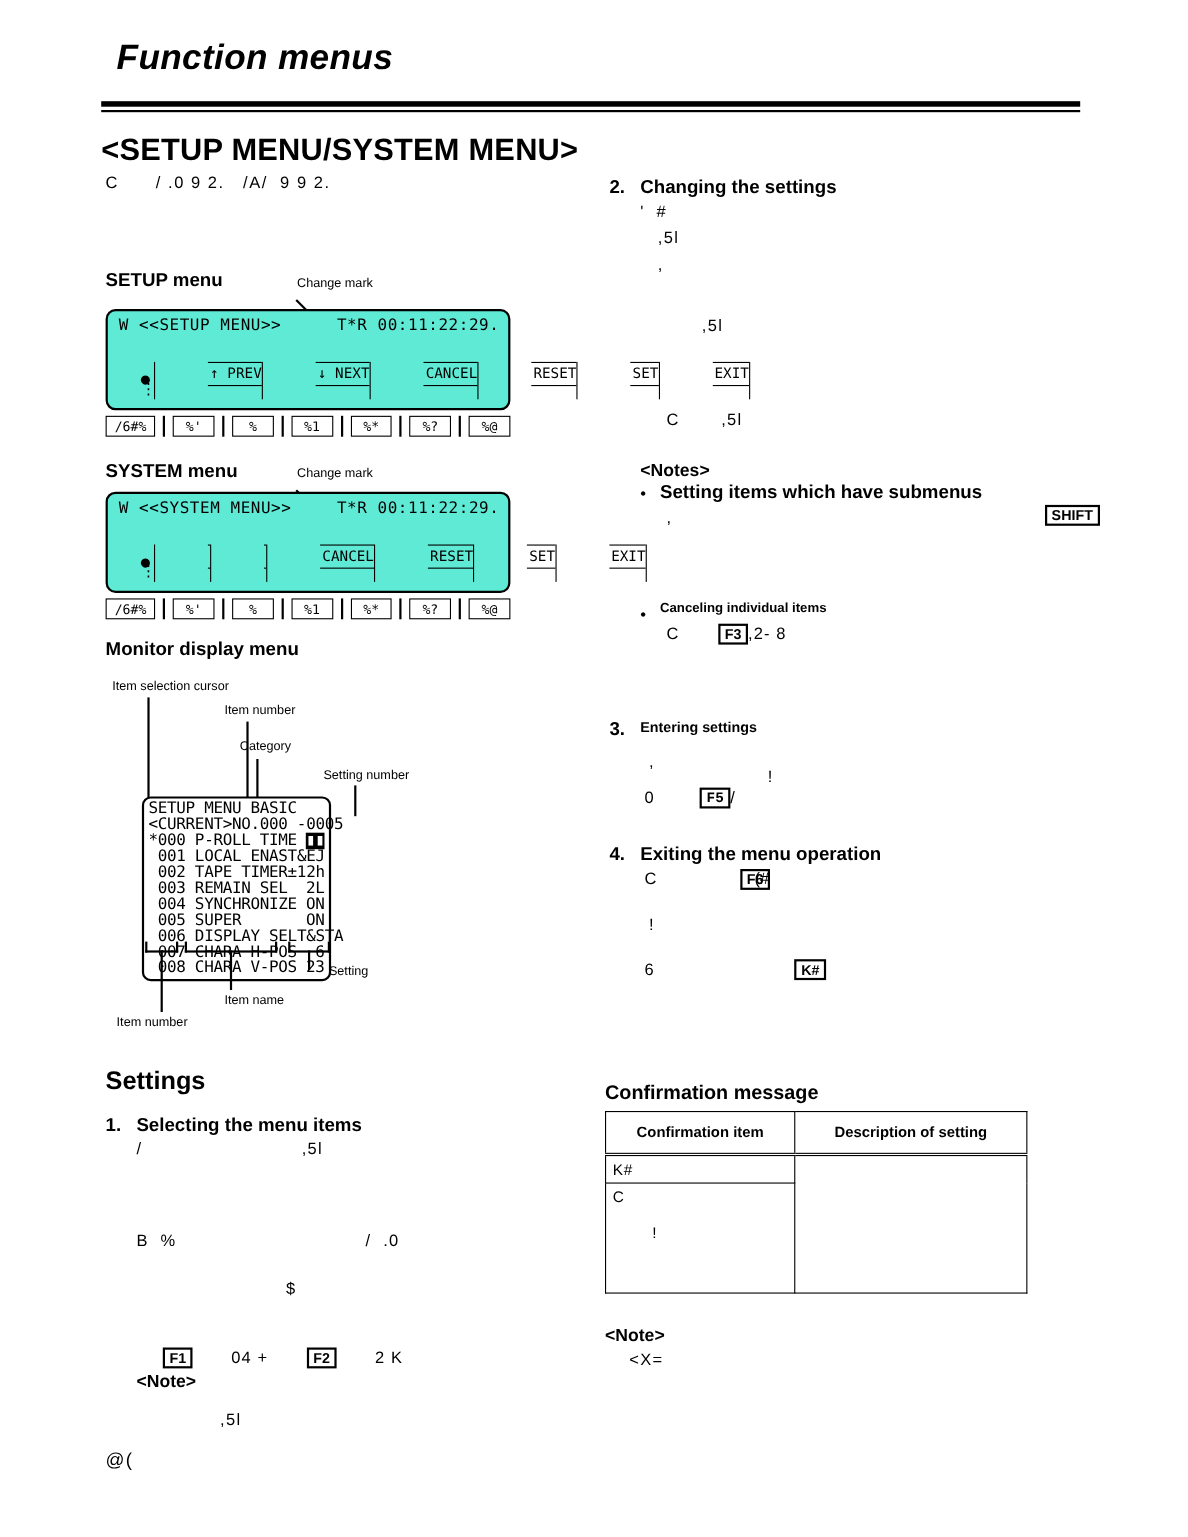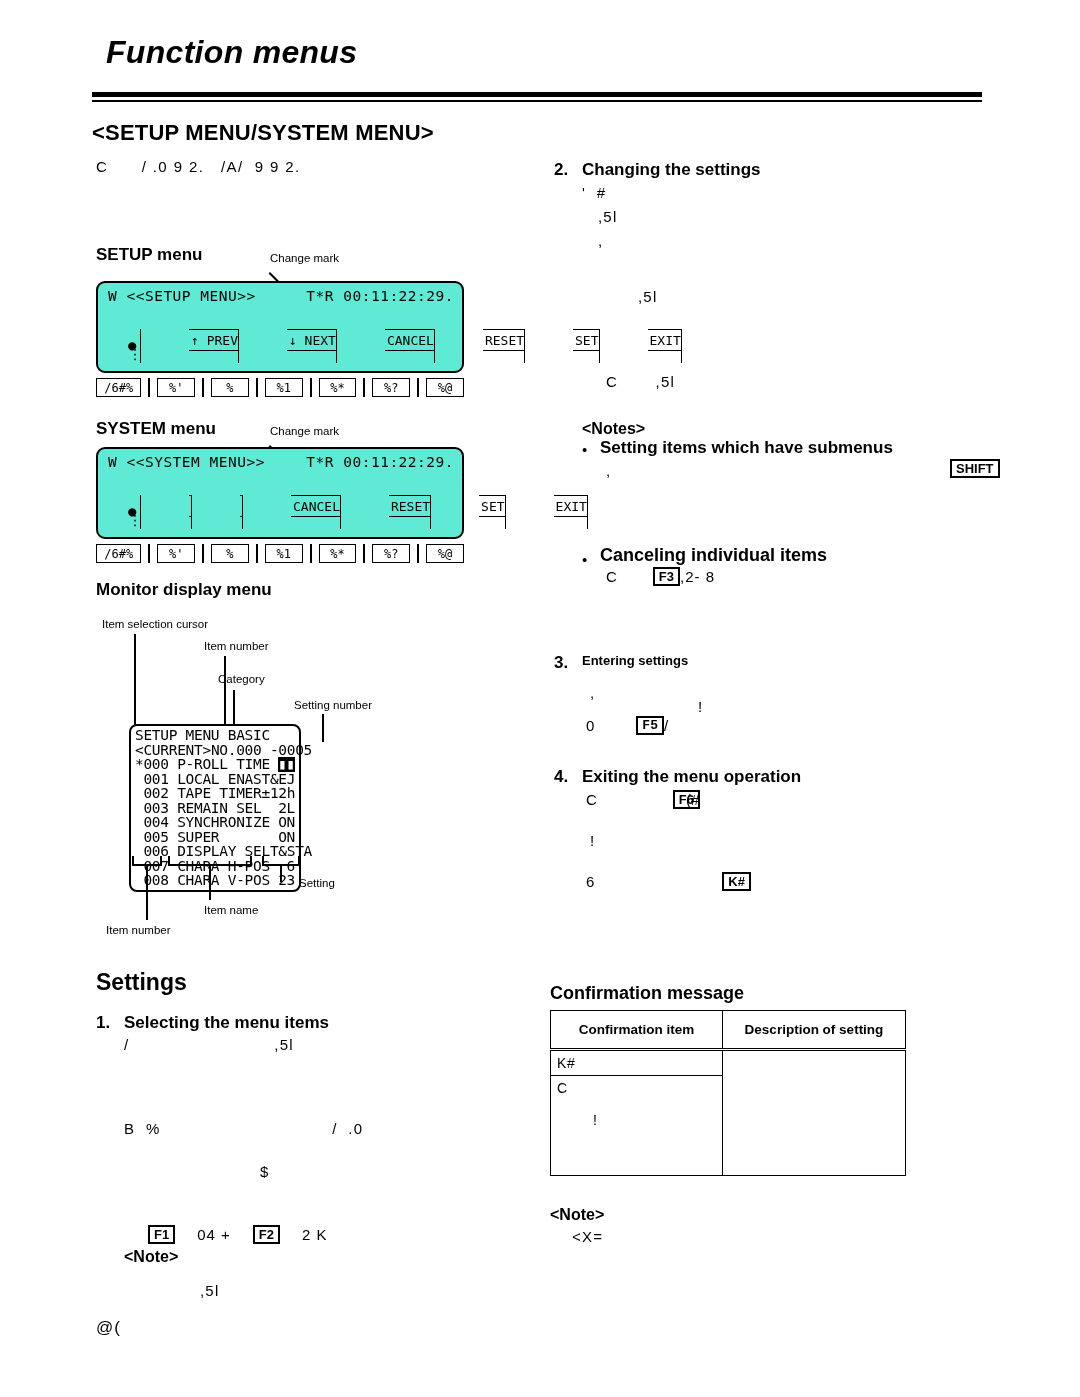--- a/index.html
+++ b/index.html
@@ -18,21 +18,21 @@
   .page-title {
     position:absolute; left:106px; top:34px;
     font-size:32px; font-weight:bold; font-style:italic;
     letter-spacing:0.3px;
   }
   .rule-thick { position:absolute; left:92px; top:92px; width:890px; height:5px; background:#000; }
   .rule-thin  { position:absolute; left:92px; top:100px; width:890px; height:2px; background:#000; }
 
   .section-title {
     position:absolute; left:92px; top:120px;
-    font-size:22px; font-weight:bold; letter-spacing:0.2px;
+    font-size:28px; font-weight:bold; letter-spacing:0.2px;
   }
   .intro-garbled {
     position:absolute; left:96px; top:158px;
     font-size:15px; letter-spacing:1.4px; white-space:pre;
   }
 
   
   .colL { position:absolute; left:92px; top:0; width:420px; height:1120px; }
   .colR { position:absolute; left:550px; top:0; width:440px; height:1397px; }
 
@@ -107,21 +107,21 @@
   
   .keycap {
     display:inline-flex; align-items:center; justify-content:center;
     border:2px solid #000; padding:0 4px; height:19px;
     font-size:13px; font-weight:bold; background:#fff;
     vertical-align:middle;
   }
 
   
   .conf-table {
-    position:absolute; left:0px; top:1010px; width:356px;
+    position:absolute; left:0px; top:1010px; width:384px;
     border-collapse:collapse;
   }
   .conf-table th, .conf-table td {
     border:1.6px solid #000;
     vertical-align:top;
   }
   .conf-table th {
     font-size:13.5px; font-weight:bold; text-align:center;
     padding:11px 4px; border-bottom:3.5px double #000;
   }
@@ -315,21 +315,21 @@
     <div class="small-bold" style="position:absolute; left:14px; top:924px;">Item number</div>
 
     <div style="position:absolute; left:4px; top:969px; font-size:23px; font-weight:bold;">Settings</div>
 
     <div style="position:absolute; left:4px; top:1013px; font-size:17px; font-weight:bold;">1.</div>
     <div style="position:absolute; left:32px; top:1013px; font-size:17px; font-weight:bold;">Selecting the menu items</div>
     <div class="body-garbled" style="left:32px; top:1036px;">/                           ,5l</div>
     <div class="body-garbled" style="left:32px; top:1120px;">B  %                                /  .0</div>
     <div class="body-garbled" style="left:168px; top:1163px;">$</div>
 
-    <div style="position:absolute; left:56px; top:1225px; display:flex; align-items:center; gap:0;">
+    <div style="position:absolute; left:56px; top:1225px; display:flex; align-items:center; gap:13px;">
       <span class="keycap">F1</span>
       <span style="font-size:15px; margin-left:22px; letter-spacing:1px;">04 +</span>
       <span class="keycap" style="margin-left:22px;">F2</span>
       <span style="font-size:15px; margin-left:22px; letter-spacing:1px;">2 K</span>
     </div>
     <div style="position:absolute; left:32px; top:1248px; font-size:16px; font-weight:bold;">&lt;Note&gt;</div>
     <div class="body-garbled" style="left:108px; top:1282px;">,5l</div>
 
     <div class="page-num" style="left:4px;">@(</div>
   </div>
@@ -344,21 +344,21 @@
     <div class="body-garbled" style="left:88px; top:288px;">,5l</div>
     <div class="body-garbled" style="left:56px; top:373px;">C       ,5l</div>
 
     <div style="position:absolute; left:32px; top:420px; font-size:16px; font-weight:bold;">&lt;Notes&gt;</div>
     <div style="position:absolute; left:32px; top:441px; font-size:15px;">•</div>
     <div style="position:absolute; left:50px; top:438px; font-size:17px; font-weight:bold;">Setting items which have submenus</div>
     <div class="body-garbled" style="left:56px; top:462px;">,</div>
     <span class="keycap" style="position:absolute; left:400px; top:459px;">SHIFT</span>
 
     <div style="position:absolute; left:32px; top:551px; font-size:15px;">•</div>
-    <div style="position:absolute; left:50px; top:545px; font-size:18px; font-weight:bold;">Canceling individual items</div>
+    <div style="position:absolute; left:50px; top:545px; font-size:12px; font-weight:bold;">Canceling individual items</div>
     <div style="position:absolute; left:56px; top:567px; display:flex; align-items:center;">
       <span style="font-size:15px;">C</span>
       <span class="keycap" style="margin-left:36px;">F3</span>
       <span style="font-size:15px; letter-spacing:1px;">,2- 8</span>
     </div>
 
     <div style="position:absolute; left:4px; top:653px; font-size:17px; font-weight:bold;">3.</div>
     <div style="position:absolute; left:32px; top:653px; font-size:13px; font-weight:bold;">Entering settings</div>
     <div class="body-garbled" style="left:40px; top:684px;">,</div>
     <div class="body-garbled" style="left:148px; top:698px;">!</div>

